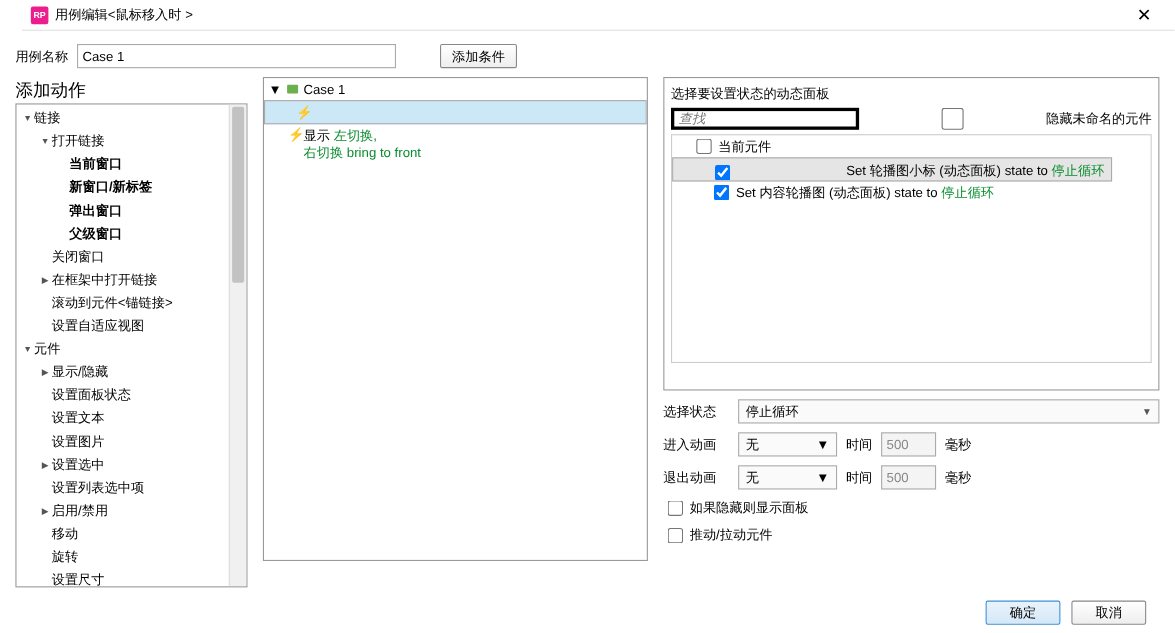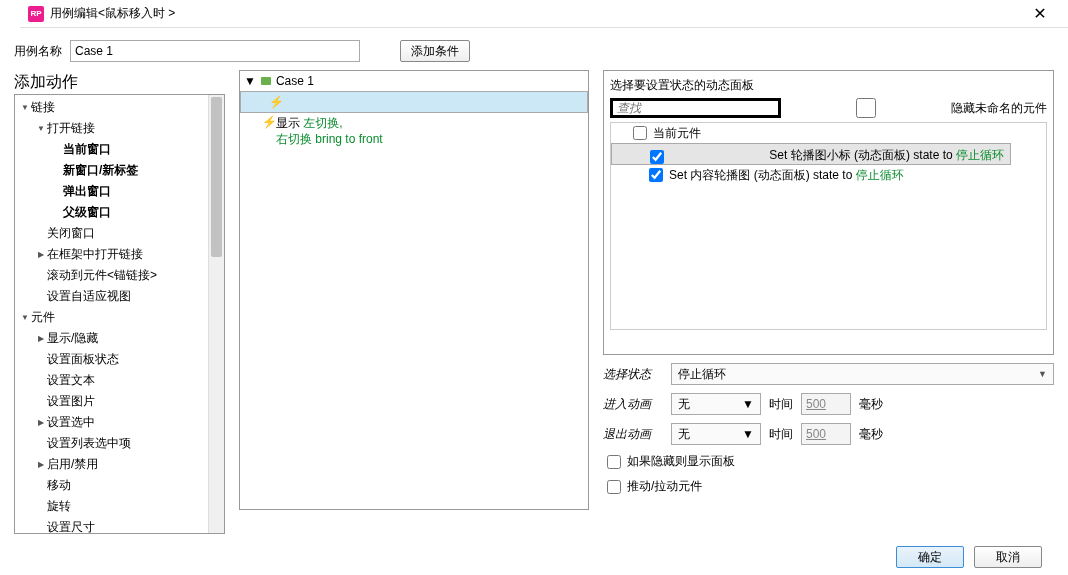--- a/index.html
+++ b/index.html
@@ -46,25 +46,25 @@
 .sublabel { margin-bottom: 4px; }
 .searchrow { display: flex; align-items: center; gap: 8px; margin-bottom: 4px; }
 .searchrow input { flex: 1; height: 20px; border: 3px solid #000000; padding: 0 4px; color: #888; font-style: italic; }
 .cb { width: 14px; height: 14px; }
 .list-item { height: 20px; display: flex; align-items: center; padding-left: 22px; gap: 6px; }
 .list-item.sub { padding-left: 38px; }
 .list-item.sel { background: #e5e5e5; align-items: flex-end; }
 .list-item .g { color: #0a8c2e; }
 
 .formrow { display: flex; align-items: center; margin-top: 8px; gap: 8px; }
-.formrow .lbl { width: 60px; font-style: italic; }
+.formrow .lbl { width: 60px; }
 .sel { flex:1; height: 22px; border: 1px solid #aaa; display: flex; align-items: center; justify-content: space-between; padding: 0 6px; background: #fafafa; cursor: pointer; max-width: 400px;}
 .sel .arr { color: #555; font-size: 9px; }
 .smsel { width: 90px; height: 22px; border: 1px solid #aaa; display: flex; align-items: center; justify-content: space-between; padding: 0 6px; background: #fafafa; cursor: pointer; }
-.smin { width: 50px; height: 22px; border: 1px solid #aaa; padding: 0 4px; color: #888; background: #f4f4f4; text-decoration: underline; }
+.smin { width: 50px; height: 22px; border: 1px solid #aaa; padding: 0 4px; color: #888; background: #f4f4f4; }
 .chkrow { display: flex; align-items: center; gap: 6px; margin-top: 8px; padding-left: 4px; }
 
 .footer { position: absolute; left:0; right:12px; bottom: 0; height: 36px; display: flex; justify-content: flex-end; align-items: center; padding-right: 14px; gap: 10px; }
 .footer .btn { width: 68px; text-align: center; }
 </style>
 </head>
 <body>
 
 <div class="titlebar">
   <div class="app-icon">RP</div>

